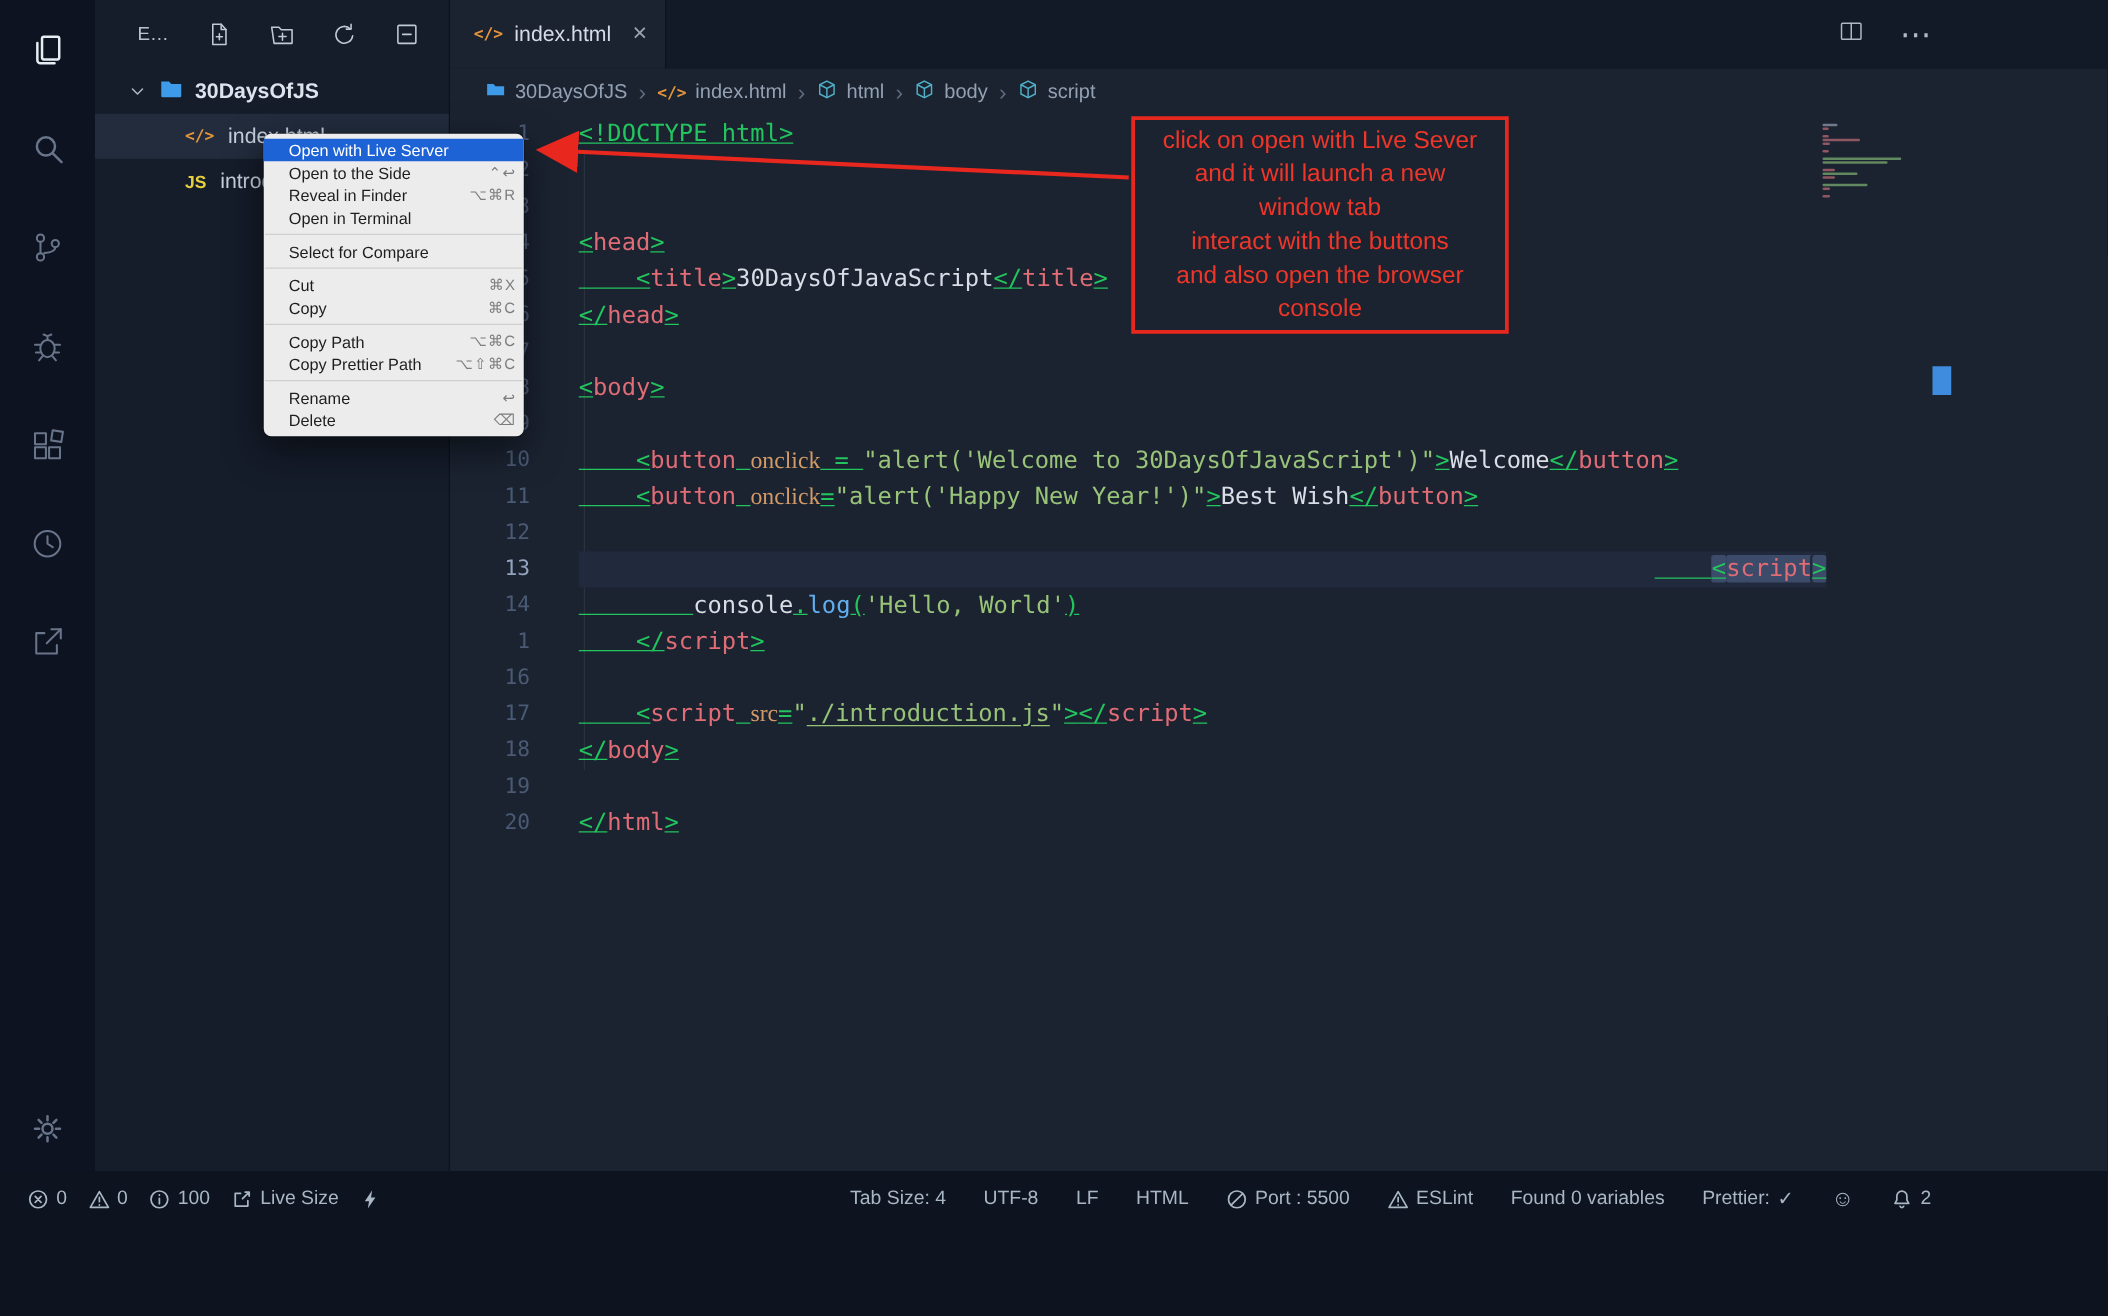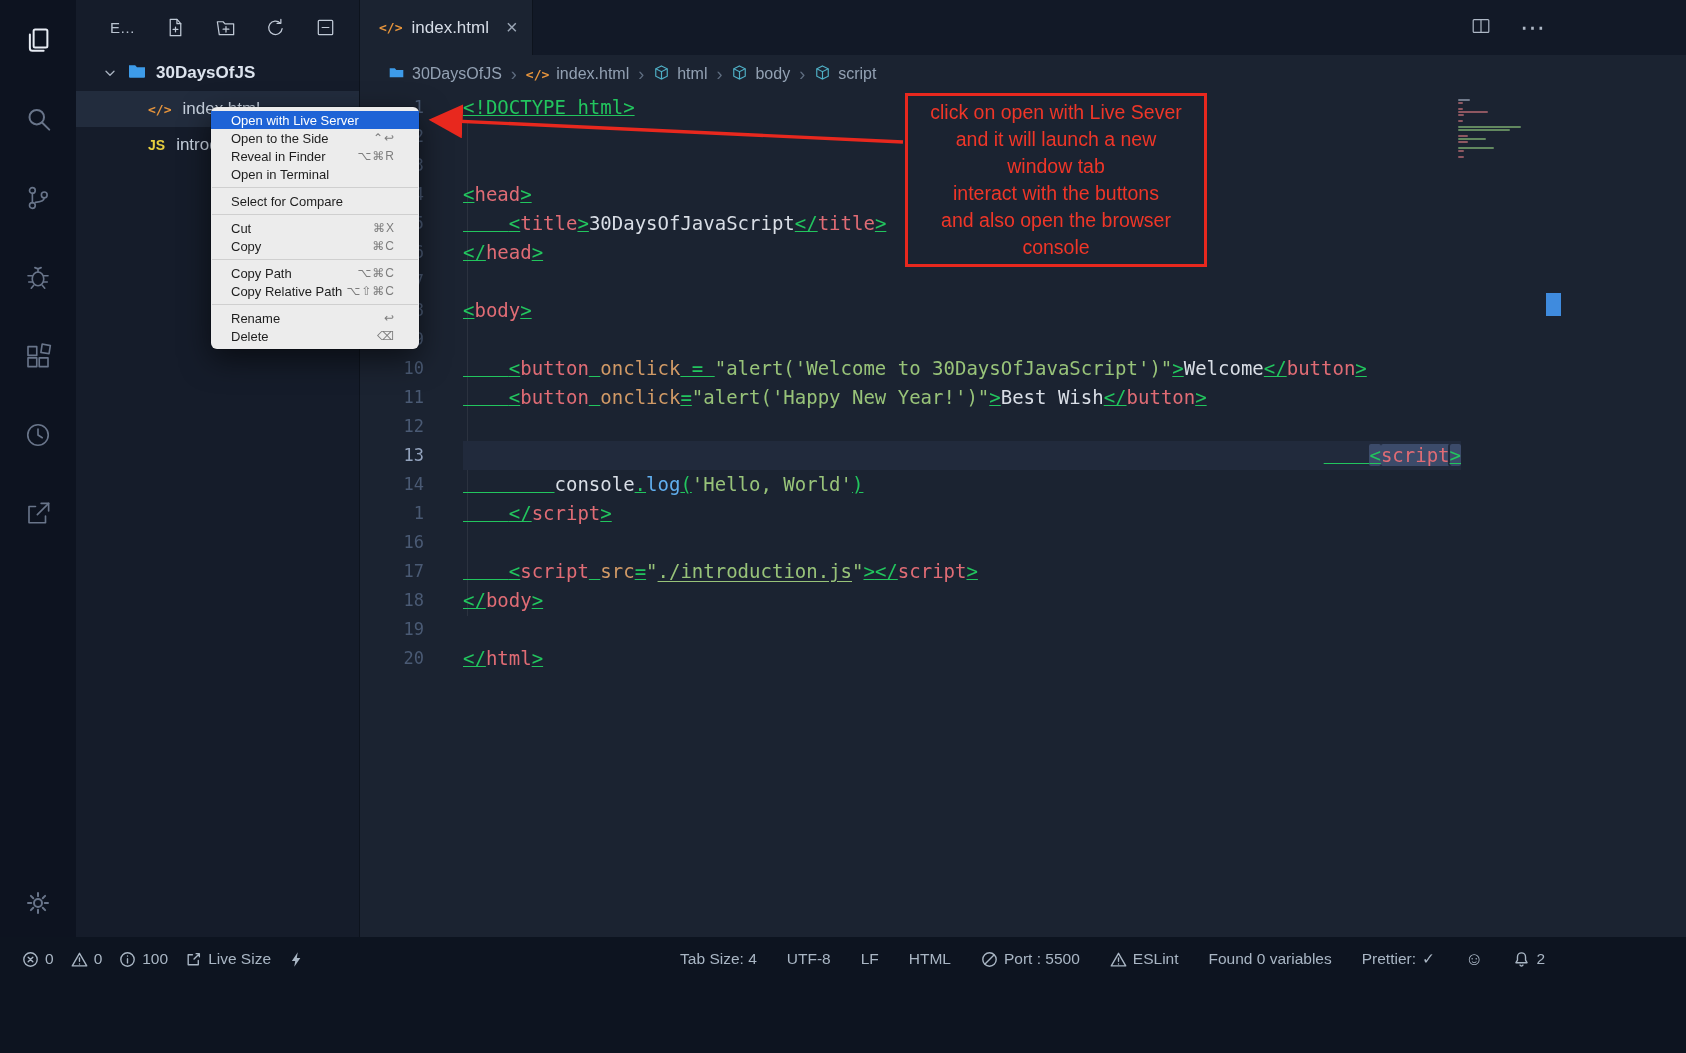--- a/index.html
+++ b/index.html
@@ -52,21 +52,21 @@
   .bc-sep { color:#5f6d80; font-size:18px; margin:0 2px; }
 
   .code-area { flex:1; position:relative; font-family:"DejaVu Sans Mono","Liberation Mono",monospace; font-size:19px; }
   .indent-guide { position:absolute; left:107px; top:29px; width:1px; height:494px; background:rgba(255,255,255,0.07); }
   #code-lines { position:absolute; top:0; left:0; right:0; }
   .code-line { display:flex; height:29px; line-height:29px; white-space:pre; }
   .gutter { width:64px; flex-shrink:0; text-align:right; color:#4a5a74; font-size:17px; }
   .line-content { margin-left:39px; flex:1; margin-right:225px; }
   .code-line.current .line-content { background:#212a3c;text-align:right; }
   .code-line.current .gutter { color:#93a3bd;text-align:right; }
-  .tk-pun { color:#22c55e;text-decoration:underline; } .tk-tag { color:#e06c75; } .tk-attr { color:#d19a66; }
+  .tk-pun { color:#22c55e;text-decoration:underline; } .tk-tag { color:#e06c75; } .tk-attr { color:#d19a66;font-family:Liberation Serif, serif; }
   .tk-str { color:#98c379; } .tk-fn { color:#61afef; } .tk-plain { color:#d9dee6; }
   .link { text-decoration:underline; text-underline-offset:3px; }
   .hl { background:#3c4b6a; border-radius:2px; }
   .hl2 { background:#3c4b6a; border-radius:2px; box-shadow:-2px 0 0 #212a3c; }
 
   .minimap { position:absolute; top:6px; right:146px; width:82px; }
   .mm-row { height:3px; }
   .mm-bar { height:2px; border-radius:1px; opacity:.85; }
   .overview-marker { position:absolute; top:200px; right:125px; width:15px; height:23px; background:#3f8bde; }
 
@@ -77,21 +77,21 @@
   .sb-left { display:flex; align-items:center; gap:17px; padding-left:22px; }
   .sb-right { margin-left:auto; display:flex; align-items:center; gap:30px; padding-right:141px; }
   .sb-item { display:flex; align-items:center; gap:6px; cursor:pointer; white-space:nowrap; }
   .sb-item svg { width:17px; height:17px; }
   .sb-uni { font-size:18px; line-height:1; }
 
   
   .context-menu { position:absolute; left:211px; top:107px; width:208px; background:#ececec; border-radius:6px;
     box-shadow:0 10px 30px rgba(0,0,0,.55), 0 0 0 1px rgba(0,0,0,.18); padding:4px 0;
     font-size:13px; color:#1e1e1e; z-index:50; }
-  .cm-item { height:18px; display:flex; align-items:center; padding:0 24px 0 20px; cursor:pointer; }
+  .cm-item { height:18px; display:flex; align-items:center; padding:0 6px 0 20px; cursor:pointer; }
   .cm-label { flex:1; white-space:nowrap; }
   .cm-key { color:#7d7d7d; font-size:12px; letter-spacing:1px; }
   .cm-item.hl-item { background:#1e63d6; color:#fff; }
   .cm-sep { height:1px; background:#cfcfcf; margin:4px 1px; }
 
   
   .annotation-box { position:absolute; left:905px; top:93px; width:302px; border:3px solid #e8281e;
     color:#ef3628; font-size:19.5px; line-height:27px; text-align:center; padding:3px 2px; z-index:40; }
   .arrow-svg { position:absolute; left:0; top:0; z-index:60; pointer-events:none; }
 </style>
@@ -460,21 +460,21 @@
       <div class="cm-item">
         <span class="cm-label">Copy</span>
         <span class="cm-key">⌘C</span>
       </div>
       <div class="cm-sep"></div>
       <div class="cm-item">
         <span class="cm-label">Copy Path</span>
         <span class="cm-key">⌥⌘C</span>
       </div>
       <div class="cm-item">
-        <span class="cm-label">Copy Relative Path</span>
+        <span class="cm-label">Copy Prettier Path</span>
         <span class="cm-key">⌥⇧⌘C</span>
       </div>
       <div class="cm-sep"></div>
       <div class="cm-item">
         <span class="cm-label">Rename</span>
         <span class="cm-key">↩</span>
       </div>
       <div class="cm-item">
         <span class="cm-label">Delete</span>
         <span class="cm-key">⌫</span>

